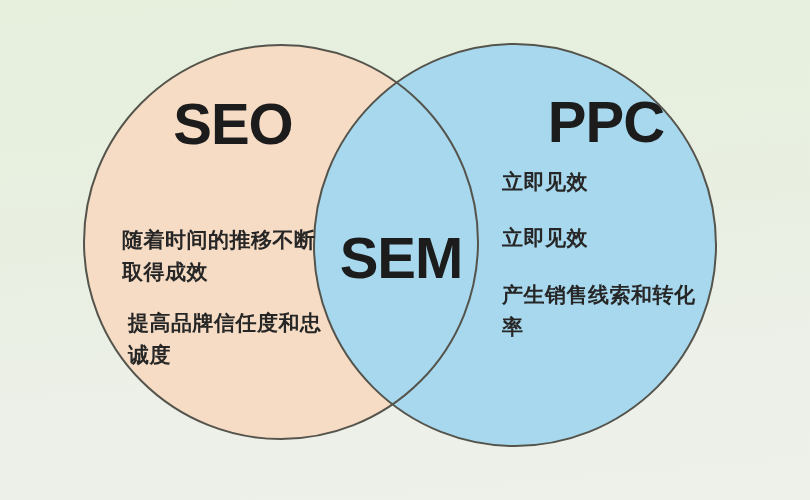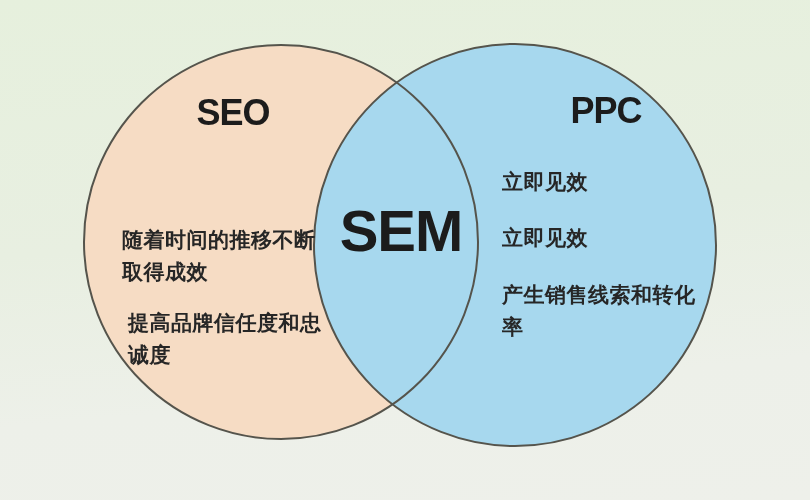--- a/index.html
+++ b/index.html
@@ -20,21 +20,21 @@
     position: absolute;
     left: 0;
     top: 0;
     width: 810px;
     height: 500px;
   }
   .circle-title {
     position: absolute;
     transform: translateX(-50%);
     font-weight: 800;
-    font-size: 36px;
+    font-size: 58px;
     line-height: 1;
     letter-spacing: -1px;
     color: #1c1c1c;
     white-space: nowrap;
   }
   .overlap-title {
     font-size: 58px;
   }
   .venn-item {
     position: absolute;
@@ -57,21 +57,21 @@
     <circle cx="515" cy="245" r="201" stroke="none" fill="#a7d8ee"></circle>
 
     <circle cx="281" cy="242" r="197" fill="none" stroke-width="2" stroke="#55544c"></circle>
     <circle cx="515" cy="245" r="201" fill="none" stroke-width="2" stroke="#55544c"></circle>
   </svg>
 
   <div class="circle-title" style="left:233px; top:95px;">SEO</div>
 
   <div class="circle-title" style="left:560px; top:93px;margin-left:46px;">PPC</div>
 
-  <div class="circle-title overlap-title" style="left:401px; top:202px;">SEM</div>
+  <div class="circle-title overlap-title" style="left:401px; top:229px;">SEM</div>
 
 
   <div class="venn-item" style="left:122px; top:224px;">随着时间的推移不断
 取得成效</div>
 
   <div class="venn-item" style="left:128px; top:307px;">提高品牌信任度和忠
 诚度</div>
 
   <div class="venn-item" style="left:502px; top:166px;">立即见效</div>
 

